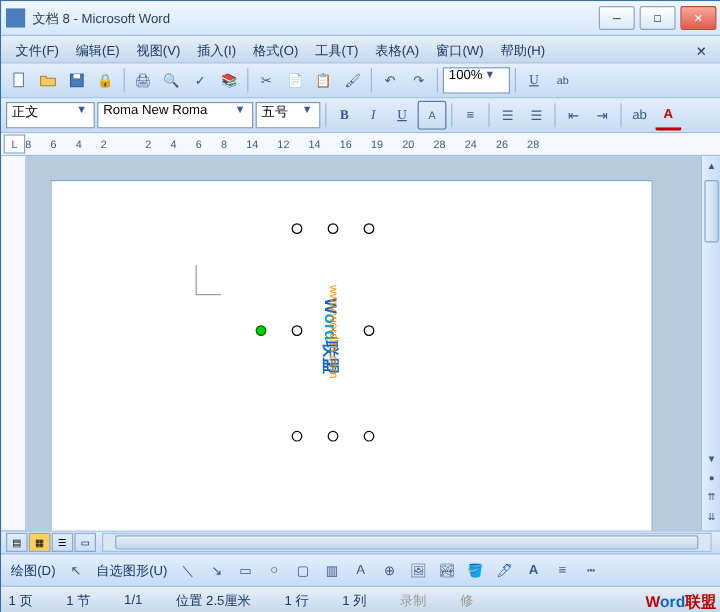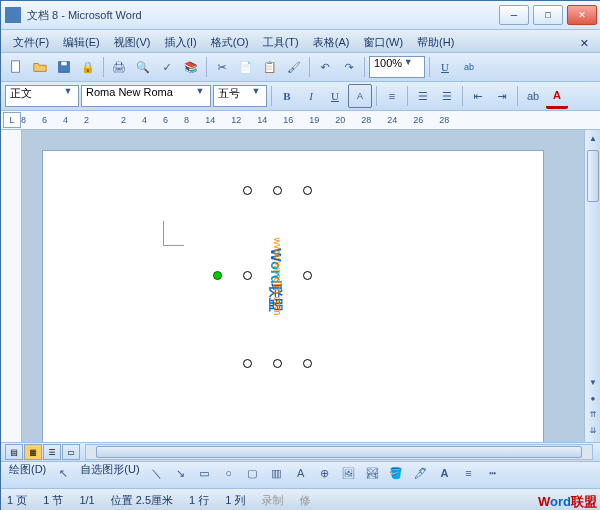--- a/index.html
+++ b/index.html
@@ -34,22 +34,22 @@
 .logo .lm{color:#0a66c2}
 .logo-url{position:absolute;transform:rotate(90deg);color:#ff8c00;font-size:10px}
 .scroll-v{position:absolute;right:0;top:0;bottom:0;width:16px;background:linear-gradient(to right,#e3eefb,#c6dcf4);border-left:1px solid #9fc0e0}
 .scroll-v .arrow{height:16px;display:flex;align-items:center;justify-content:center;font-size:8px;color:#3a5a8a}
 .scroll-v .thumb{position:absolute;left:2px;right:2px;top:20px;height:50px;background:linear-gradient(to right,#e8f0fa,#c0d6ee);border:1px solid #8aa8c8;border-radius:2px}
 .view-row{height:18px;background:linear-gradient(#e3eefb,#c6dcf4);display:flex;align-items:center;padding:0 4px;border-top:1px solid #9fc0e0}
 .view-btn{width:16px;height:14px;border:1px solid #8aa8c8;margin-right:1px;display:flex;align-items:center;justify-content:center;font-size:8px}
 .view-btn.active{background:#ffd060}
 .hscroll{flex:1;height:14px;background:#dbe6f2;border:1px solid #9fc0e0;position:relative;margin:0 4px}
 .hscroll .thumb{position:absolute;left:10px;right:10px;top:1px;bottom:1px;background:linear-gradient(#e8f0fa,#c0d6ee);border:1px solid #8aa8c8;border-radius:2px}
-.draw-toolbar{height:26px;background:linear-gradient(#e3eefb,#c6dcf4);display:flex;padding:0 4px;gap:2px;border-top:1px solid #9fc0e0}
-.statusbar{height:22px;background:linear-gradient(#e6eff8,#c6d8ec);display:flex;align-items:center;padding:0 6px;gap:16px;color:#1a3a6a;border-top:1px solid #9fc0e0;position:relative}
+.draw-toolbar{height:26px;background:linear-gradient(#e3eefb,#c6dcf4);display:flex;align-items:center;padding:0 4px;gap:2px;border-top:1px solid #9fc0e0}
+.statusbar{height:22px;background:linear-gradient(#e6eff8,#c6d8ec);display:flex;align-items:center;padding:0 6px;gap:28px;color:#1a3a6a;border-top:1px solid #9fc0e0;position:relative}
 .watermark{position:absolute;right:4px;bottom:0;font-size:13px;font-weight:bold}
 .watermark .w1{color:#c00000}
 .watermark .w2{color:#0a66c2}
 svg{width:14px;height:14px}
 </style>
 </head>
 <body>
 
 <div class="window">
 

